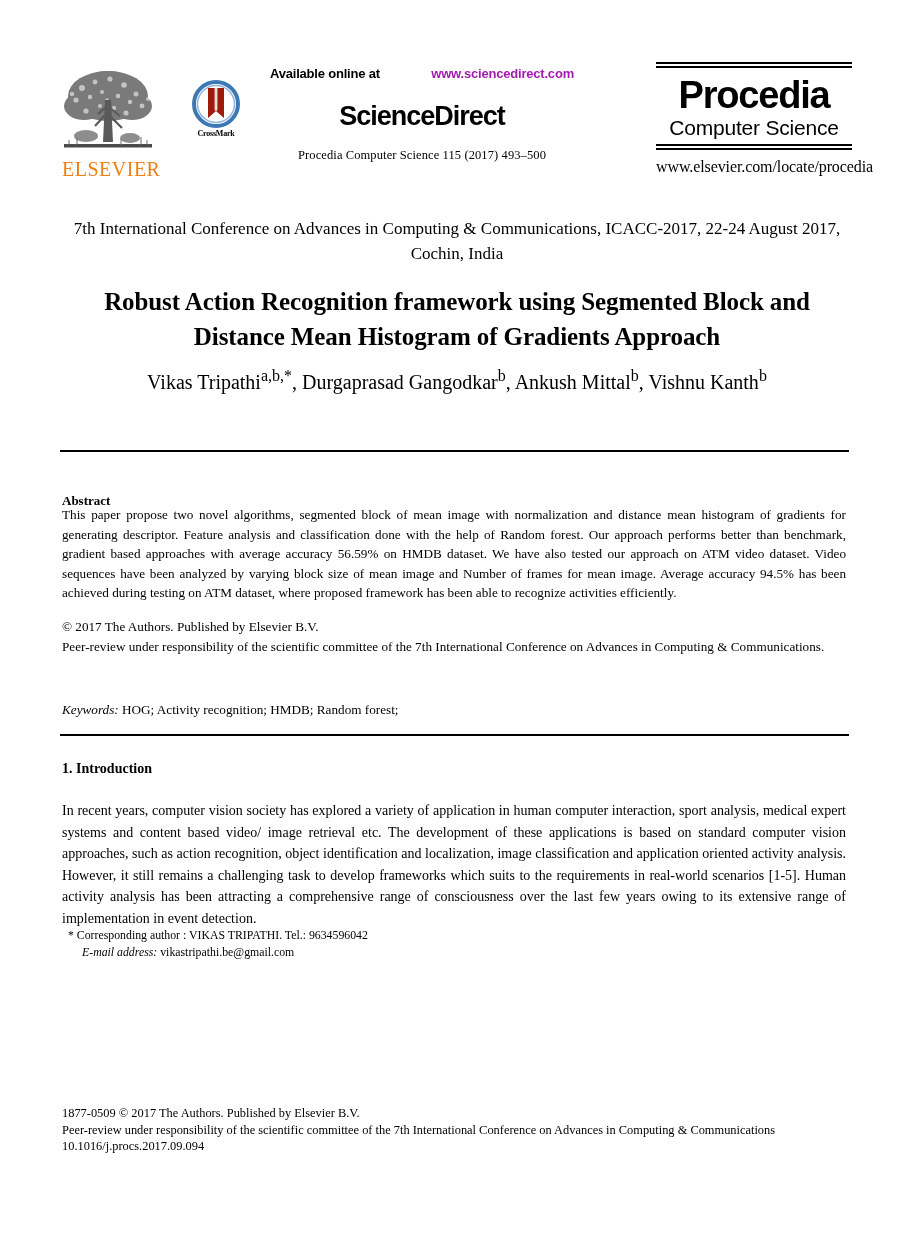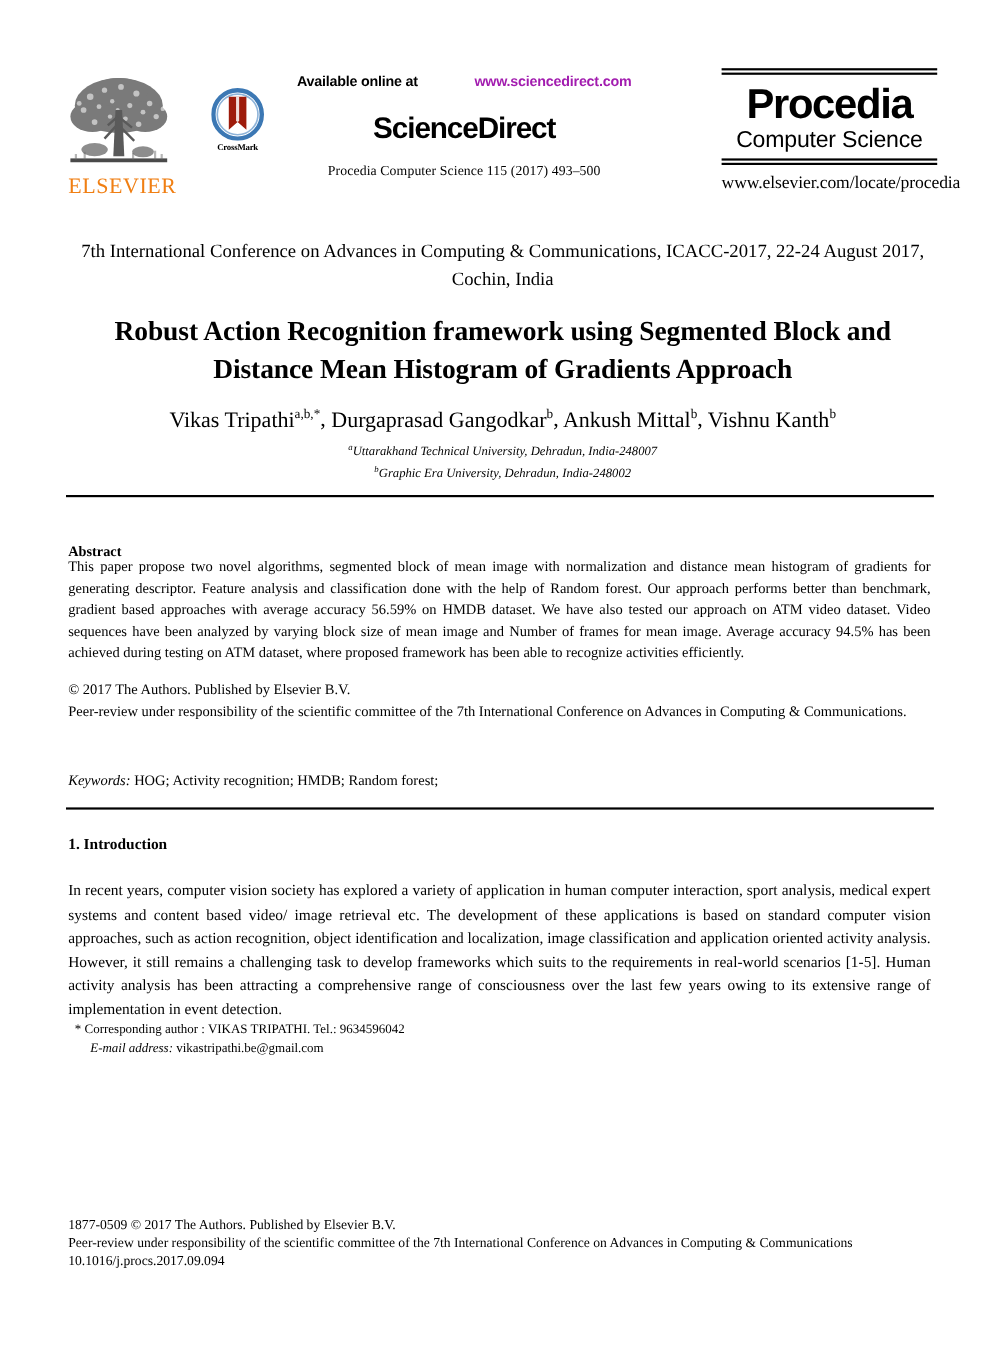--- a/index.html
+++ b/index.html
@@ -177,21 +177,21 @@
     position: absolute;
     left: 62px;
     top: 363px;
     width: 790px;
     text-align: center;
     font-family: "Liberation Serif", serif;
     font-size: 20px;
     line-height: 26px;
   }
   .authors sup {
-    font-size: 12px;
+    font-size: 16px;
     vertical-align: super;
   }
   .affiliations {
     position: absolute;
     left: 62px;
     top: 399px;
     width: 790px;
     text-align: center;
     font-family: "Liberation Serif", serif;
     font-style: italic;
@@ -385,24 +385,20 @@
       <div class="rule-double"></div>
       <div class="procedia-url">www.elsevier.com/locate/procedia</div>
     </div>
   </div>
 
   <div class="conference">7th International Conference on Advances in Computing &amp; Communications, ICACC-2017, 22-24 August 2017, Cochin, India</div>
 
   <div class="paper-title">Robust Action Recognition framework using Segmented Block and Distance Mean Histogram of Gradients Approach</div>
 
   <div class="authors"><span>Vikas Tripathi<sup>a,b,*</sup></span>, <span>Durgaprasad Gangodkar<sup>b</sup></span>, <span>Ankush Mittal<sup>b</sup></span>, <span>Vishnu Kanth<sup>b</sup></span></div>
-  <div class="affiliations">
-      <div><sup>a</sup>Uttarakhand Technical University, Dehradun, India-248007</div>
-      <div><sup>b</sup>Graphic Era University, Dehradun, India-248002</div>
-    </div>
 
   <div class="rule-thick rule-abstract"></div>
 
   <div class="abstract-heading">Abstract</div>
   <div class="abstract-body">This paper propose two novel algorithms, segmented block of mean image with normalization and distance mean histogram of gradients for generating descriptor. Feature analysis and classification done with the help of Random forest. Our approach performs better than benchmark, gradient based approaches with average accuracy 56.59% on HMDB dataset. We have also tested our approach on ATM video dataset. Video sequences have been analyzed by varying block size of mean image and Number of frames for mean image. Average accuracy 94.5% has been achieved during testing on ATM dataset, where proposed framework has been able to recognize activities efficiently.</div>
 
   <div class="copyright-block">
     <div>© 2017 The Authors. Published by Elsevier B.V.</div>
     <div>Peer-review under responsibility of the scientific committee of the 7th International Conference on Advances in Computing &amp; Communications.</div>
   </div>

